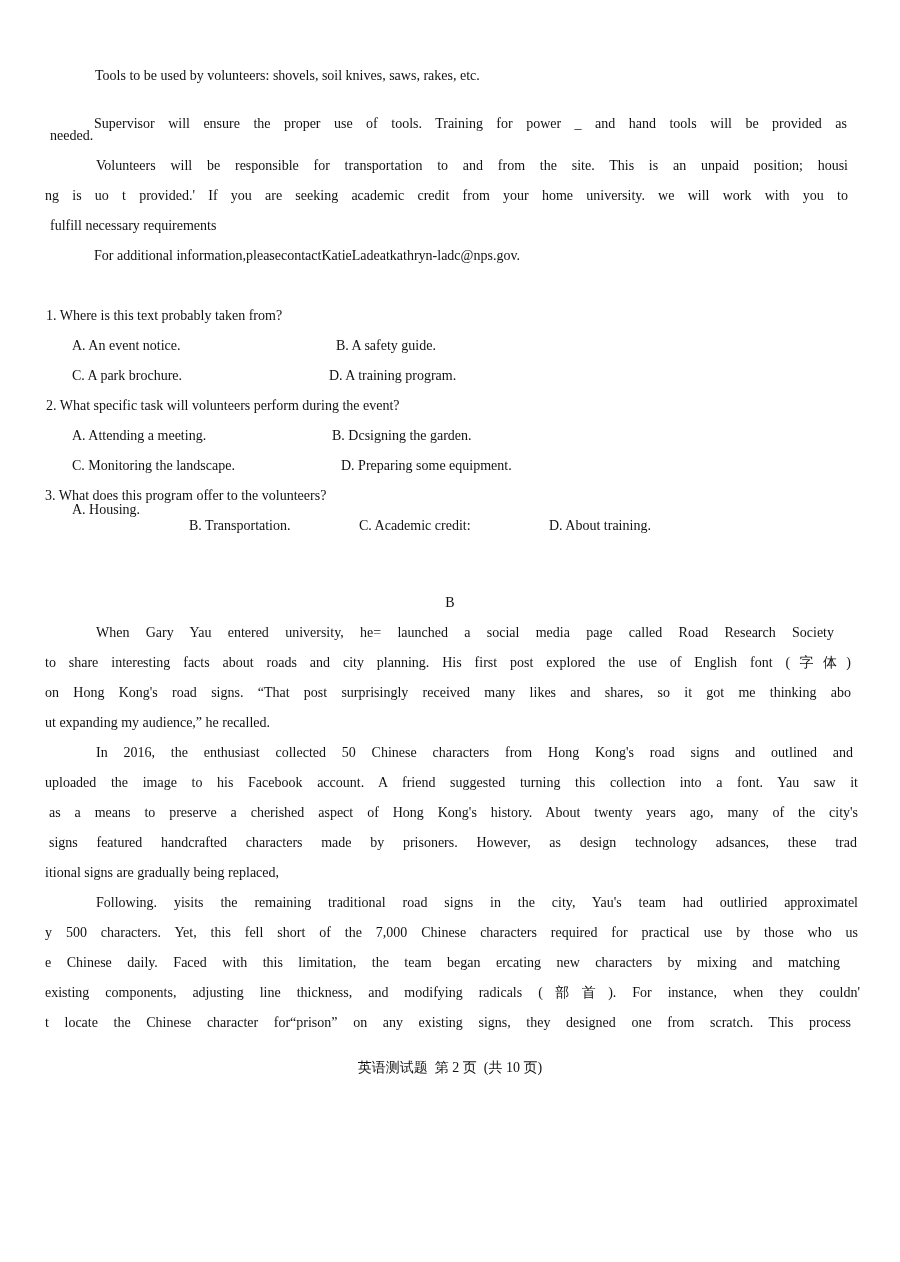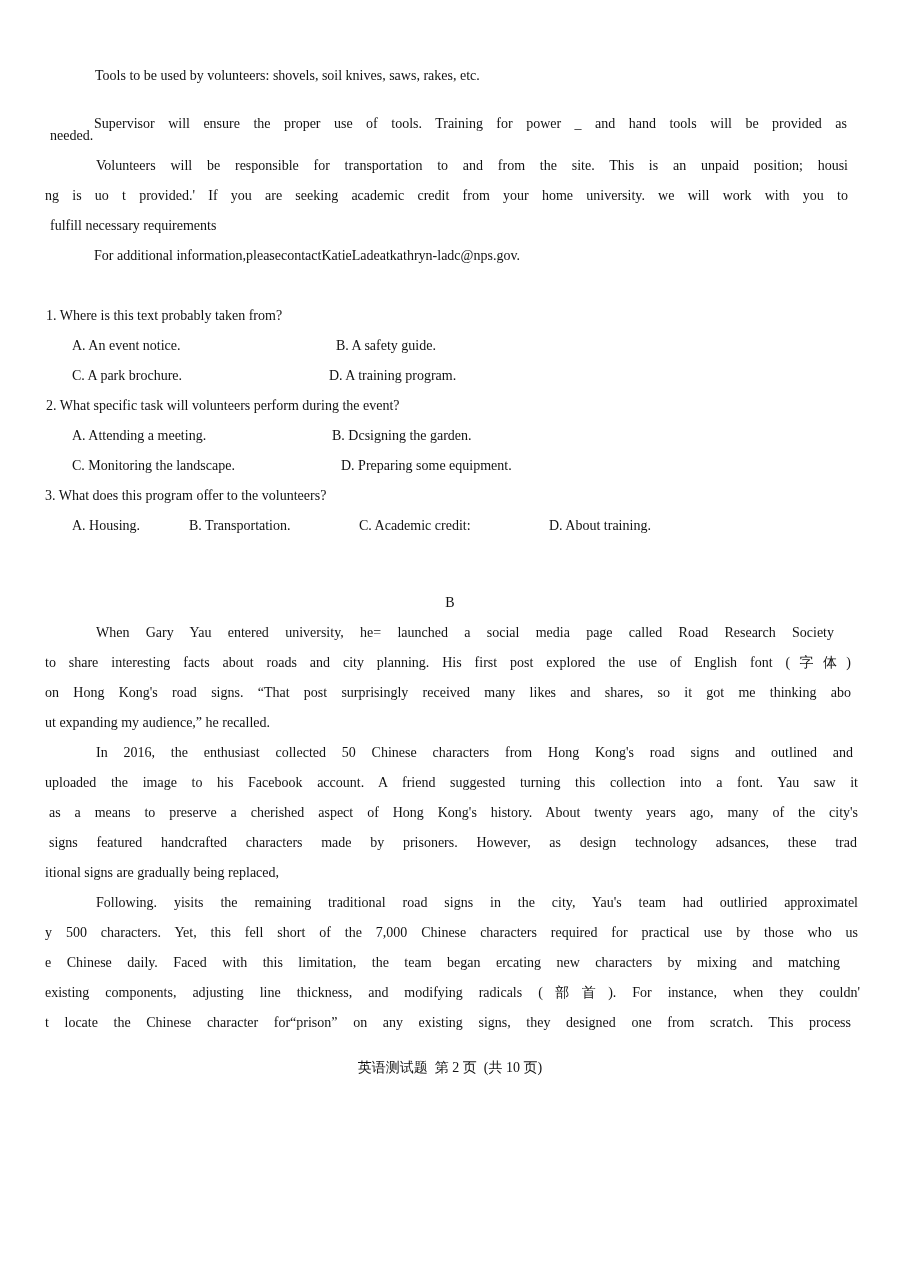--- a/index.html
+++ b/index.html
@@ -35,21 +35,21 @@
   <div class="ln" style="left:72px; top:366px;">C. A park brochure.</div>
   <div class="ln" style="left:329px; top:366px;">D. A training program.</div>
 
   <div class="ln" style="left:46px; top:396px;">2. What specific task will volunteers perform during the event?</div>
   <div class="ln" style="left:72px; top:426px;">A. Attending a meeting.</div>
   <div class="ln" style="left:332px; top:426px;">B. Dcsigning the garden.</div>
   <div class="ln" style="left:72px; top:456px;">C. Monitoring the landscape.</div>
   <div class="ln" style="left:341px; top:456px;">D. Preparing some equipment.</div>
 
   <div class="ln" style="left:45px; top:486px;">3. What does this program offer to the volunteers?</div>
-  <div class="ln" style="left:72px; top:516px;text-align:center;">A. Housing.</div>
+  <div class="ln" style="left:72px; top:500px;text-align:center;">A. Housing.</div>
   <div class="ln" style="left:189px; top:516px;text-align:center;">B. Transportation.</div>
   <div class="ln" style="left:359px; top:516px;">C. Academic credit:</div>
   <div class="ln" style="left:549px; top:516px;">D. About training.</div>
 </div>
 
 <div>
   <div class="ln center" style="left:0; width:900px; top:593px;">B</div>
 
   <div class="ln" style="left:96px; top:623px; width:738px;">
       <span class="just">When Gary Yau entered university, he= launched a social media page called Road Research Society</span>

